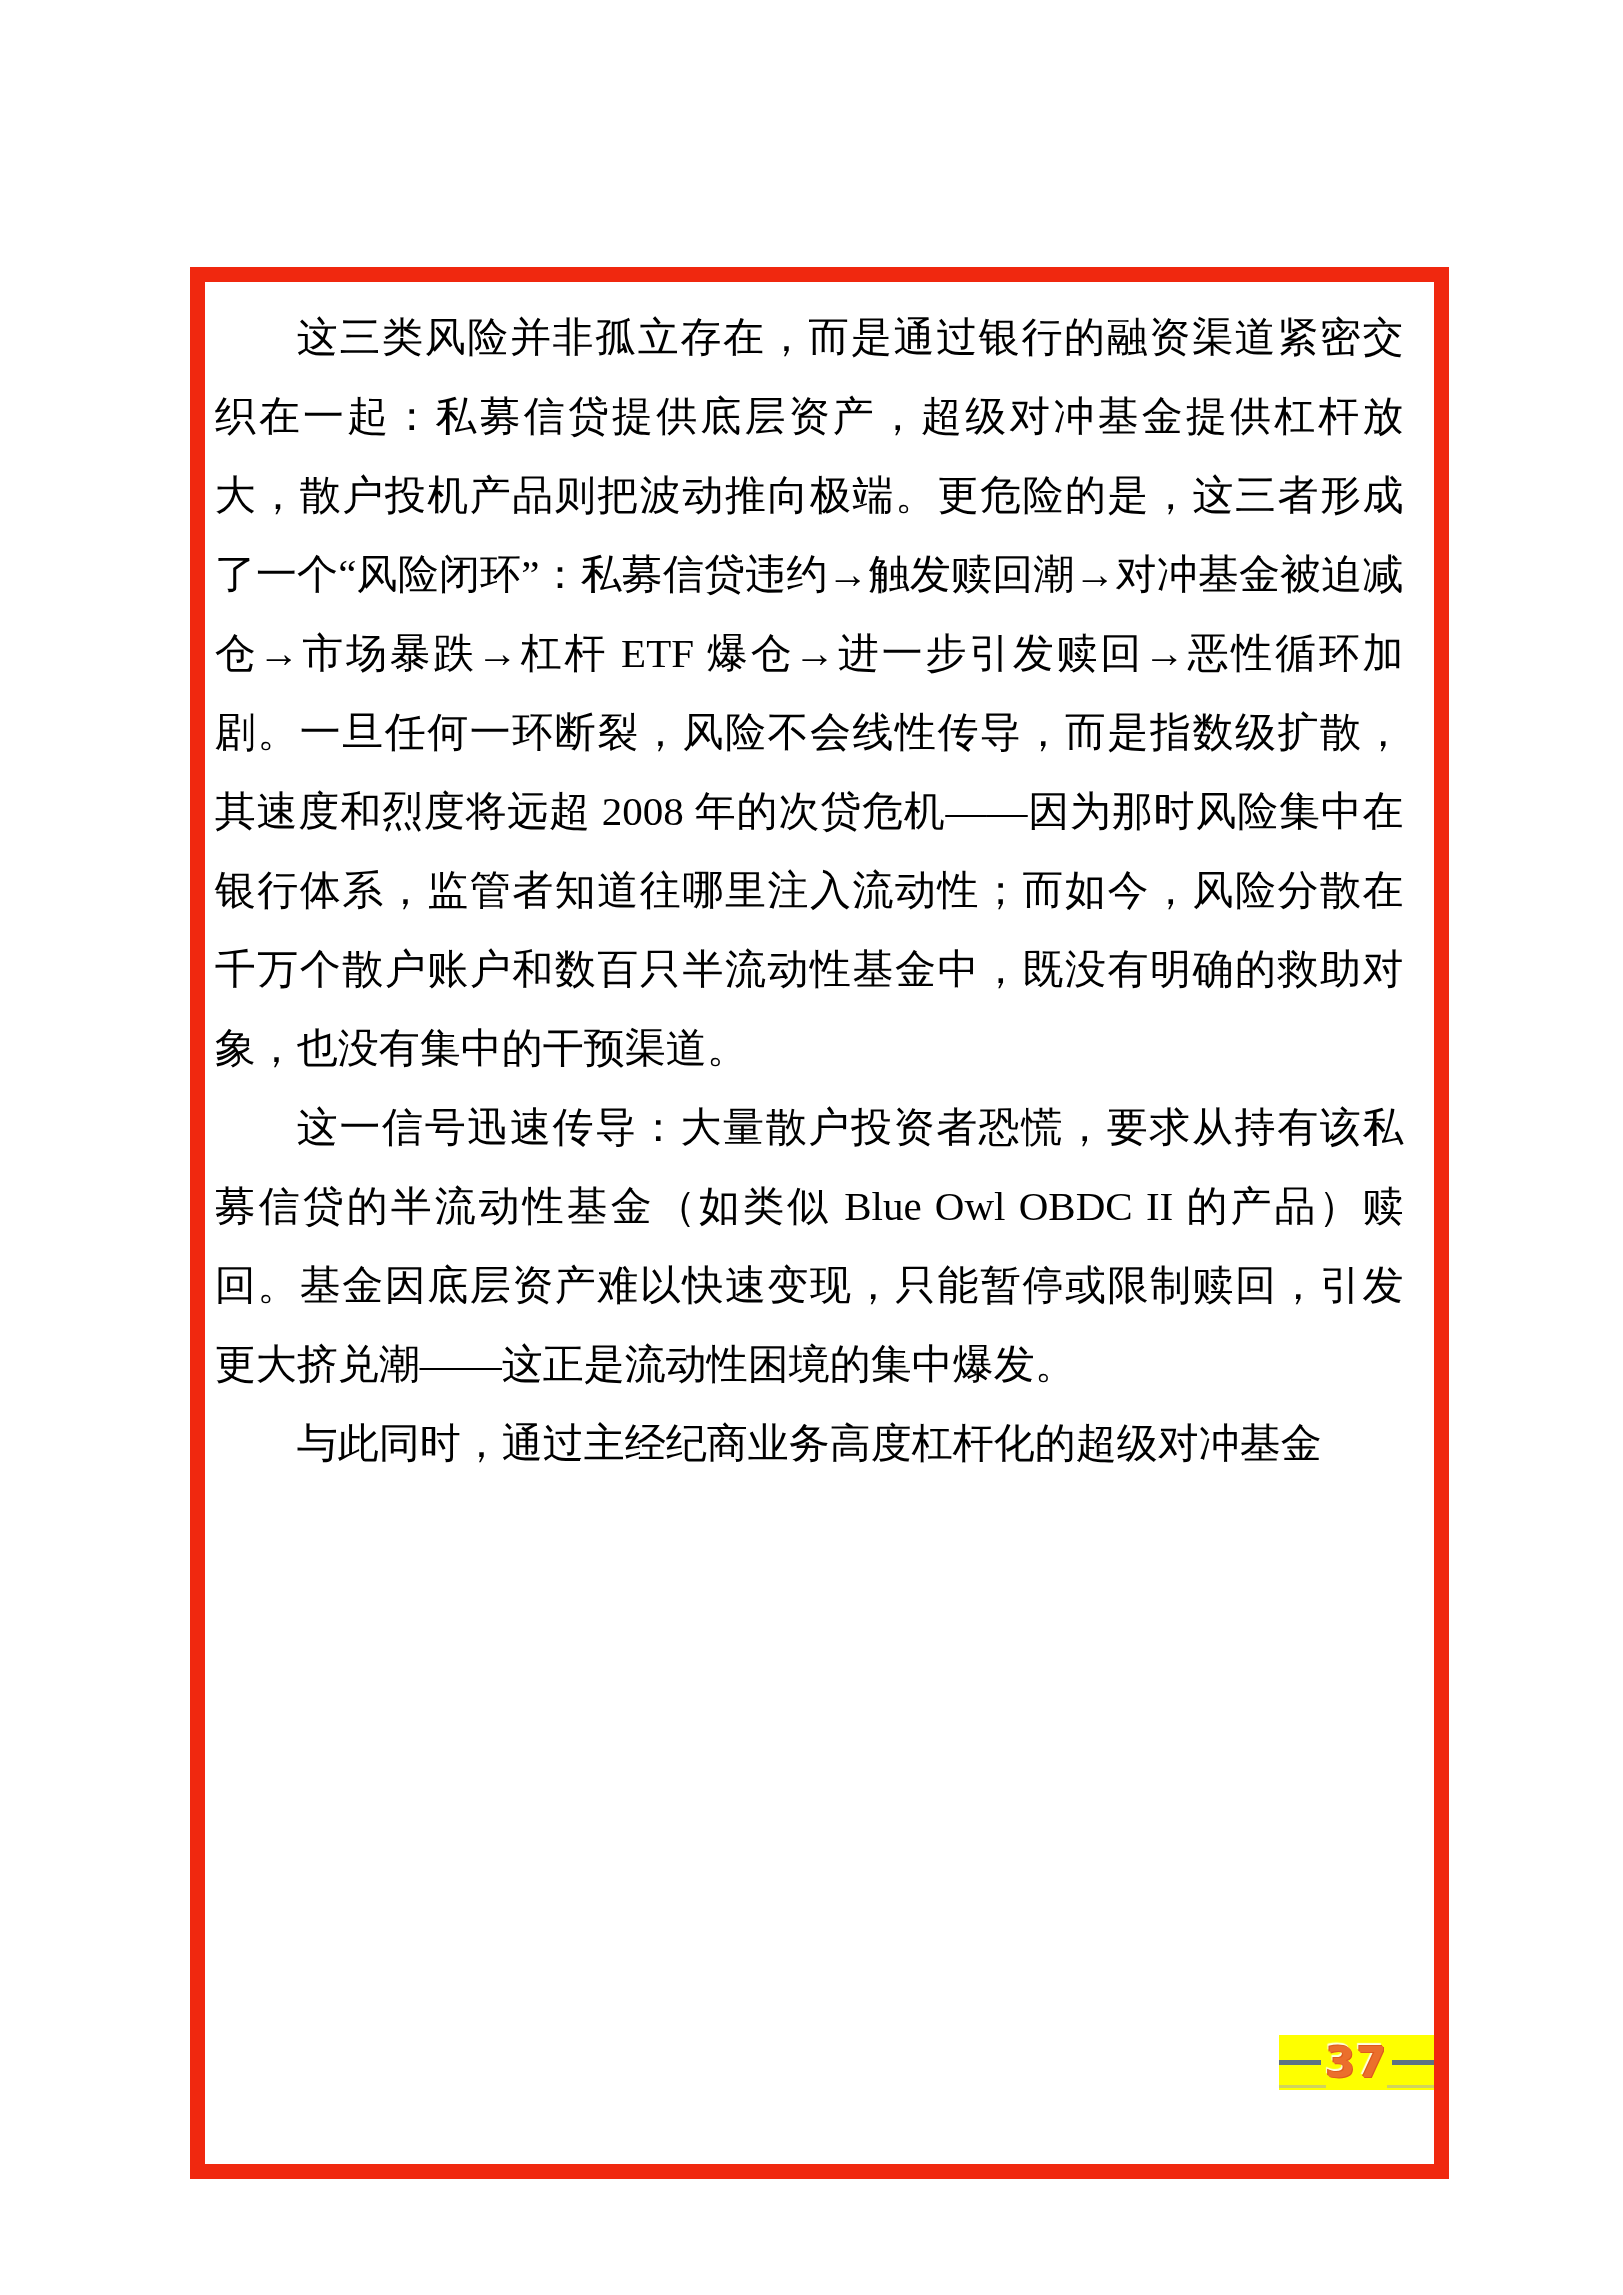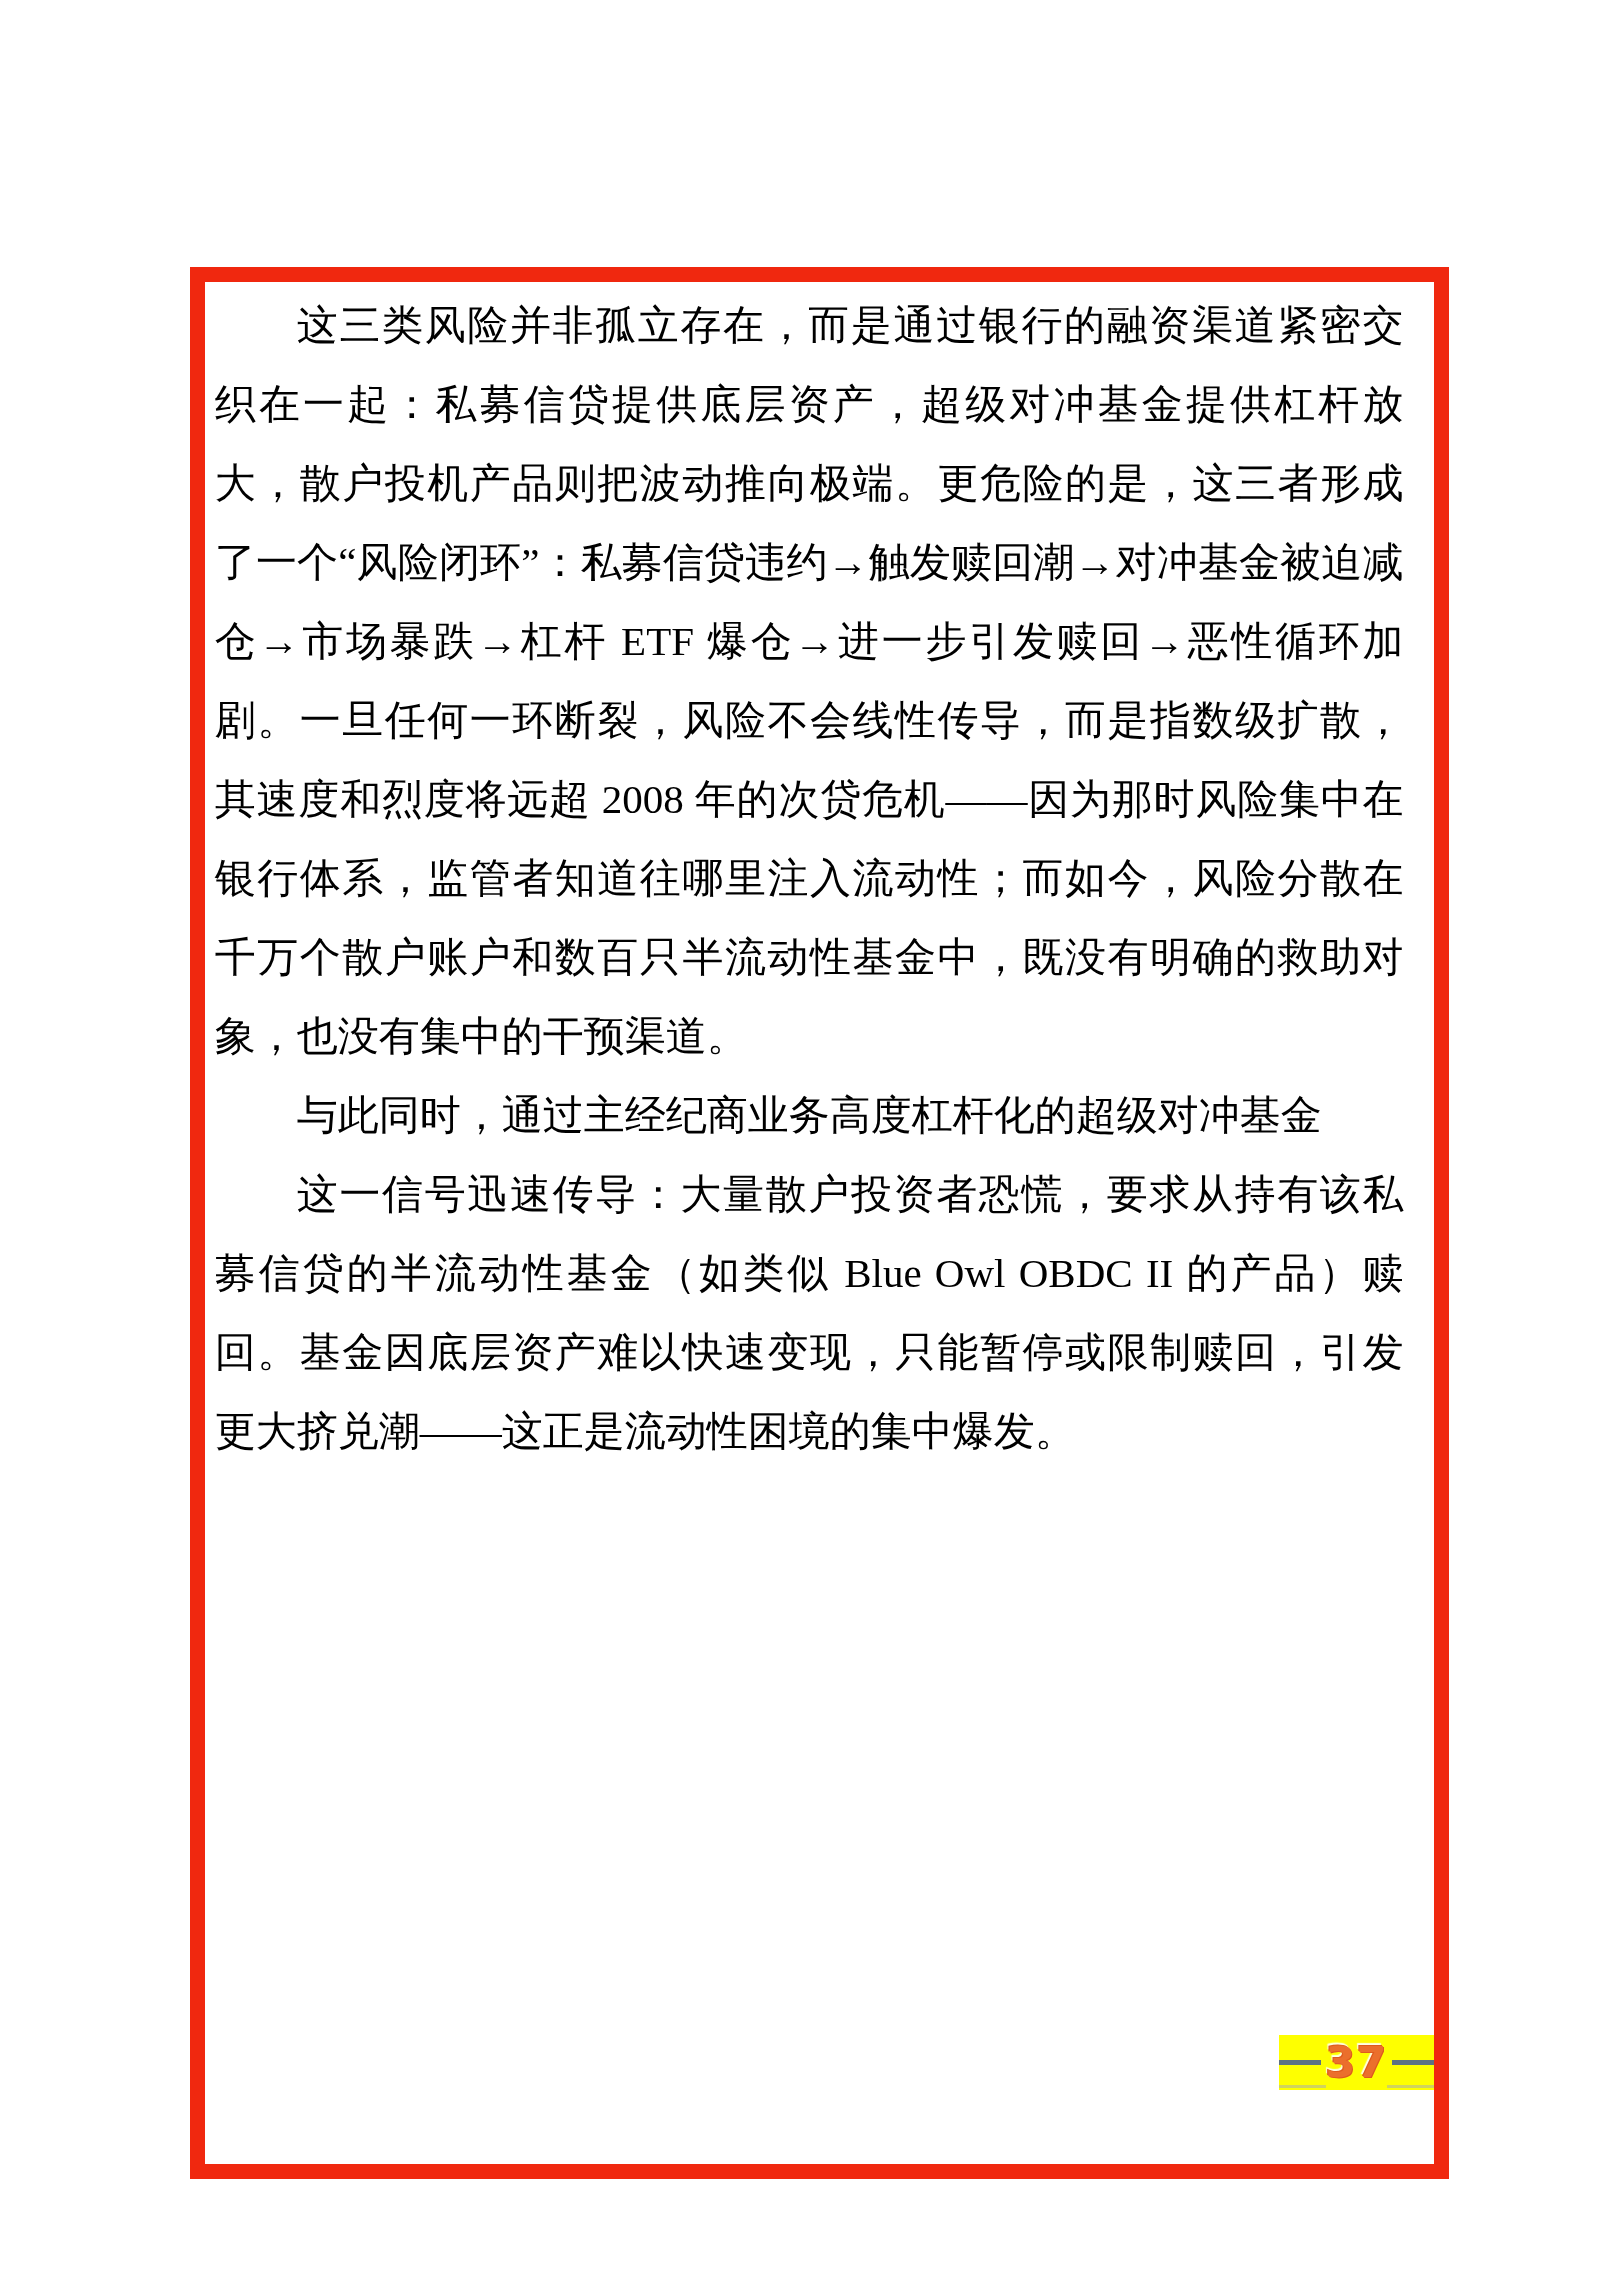--- a/index.html
+++ b/index.html
@@ -20,21 +20,21 @@
     top: 267px;
     width: 1259px;
     height: 1912px;
     box-sizing: border-box;
     border: 15.3px solid #f0280f;
     background: #ffffff;
   }
   .content {
     position: absolute;
     left: 0;
-    top: 0;
+    top: 12px;
     right: 0;
     padding: 4.4px 30.5px 0 9.8px;
     box-sizing: border-box;
   }
   .para {
     margin: 0;
     padding: 0;
     font-family: "Liberation Serif", "DejaVu Serif", serif;
     font-size: 41px;
     line-height: 79px;
@@ -88,22 +88,22 @@
     letter-spacing: 1.1px;
   }
 </style>
 </head>
 <body>
 
 <div class="page">
   <div class="frame">
     <div class="content">
       <p class="para">这三类风险并非孤立存在，而是通过银行的融资渠道紧密交织在一起：私募信贷提供底层资产，超级对冲基金提供杠杆放大，散户投机产品则把波动推向极端。更危险的是，这三者形成了一个“风险闭环”：私募信贷违约→触发赎回潮→对冲基金被迫减仓→市场暴跌→杠杆 ETF 爆仓→进一步引发赎回→恶性循环加剧。一旦任何一环断裂，风险不会线性传导，而是指数级扩散，其速度和烈度将远超 2008 年的次贷危机——因为那时风险集中在银行体系，监管者知道往哪里注入流动性；而如今，风险分散在千万个散户账户和数百只半流动性基金中，既没有明确的救助对象，也没有集中的干预渠道。</p>
+      <p class="para">这一信号迅速传导：大量散户投资者恐慌，要求从持有该私募信贷的半流动性基金（如类似 Blue Owl OBDC II 的产品）赎回。基金因底层资产难以快速变现，只能暂停或限制赎回，引发更大挤兑潮——这正是流动性困境的集中爆发。</p>
       <p class="para">与此同时，通过主经纪商业务高度杠杆化的超级对冲基金</p>
-      <p class="para">这一信号迅速传导：大量散户投资者恐慌，要求从持有该私募信贷的半流动性基金（如类似 Blue Owl OBDC II 的产品）赎回。基金因底层资产难以快速变现，只能暂停或限制赎回，引发更大挤兑潮——这正是流动性困境的集中爆发。</p>
     </div>
     <div class="footer">
       <div class="pagenum-box">
         <span class="dash main"></span>
         <span class="num">37</span>
         <span class="dash main"></span>
         <span class="dash ghost left"></span>
         <span class="dash ghost right"></span>
       </div>
     </div>

